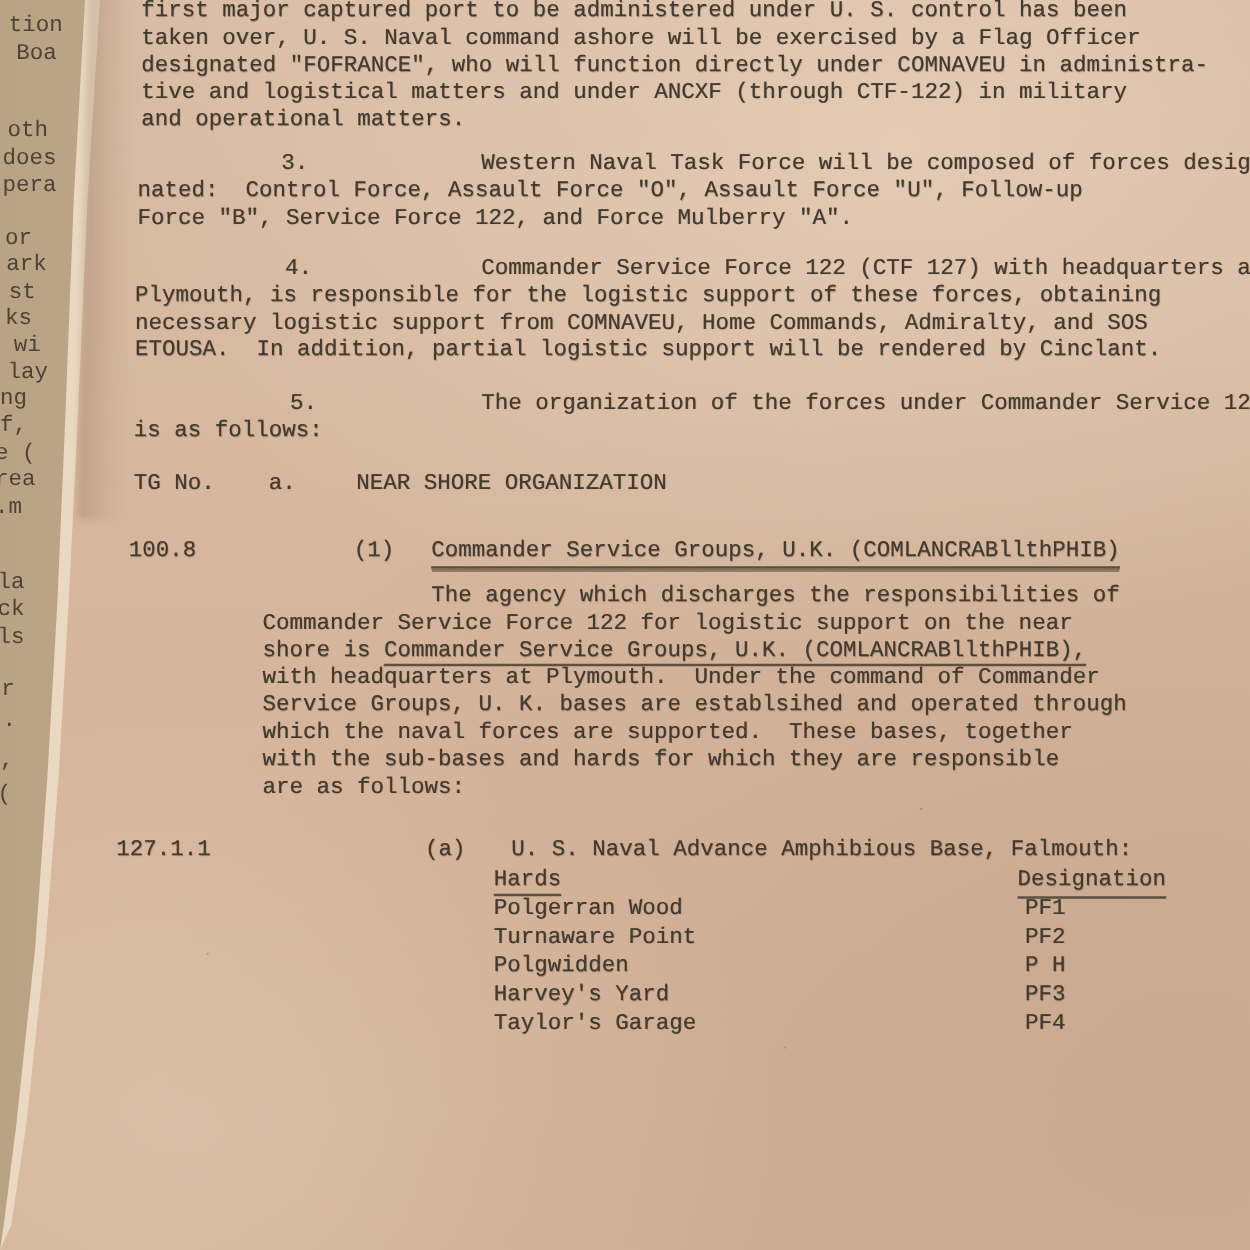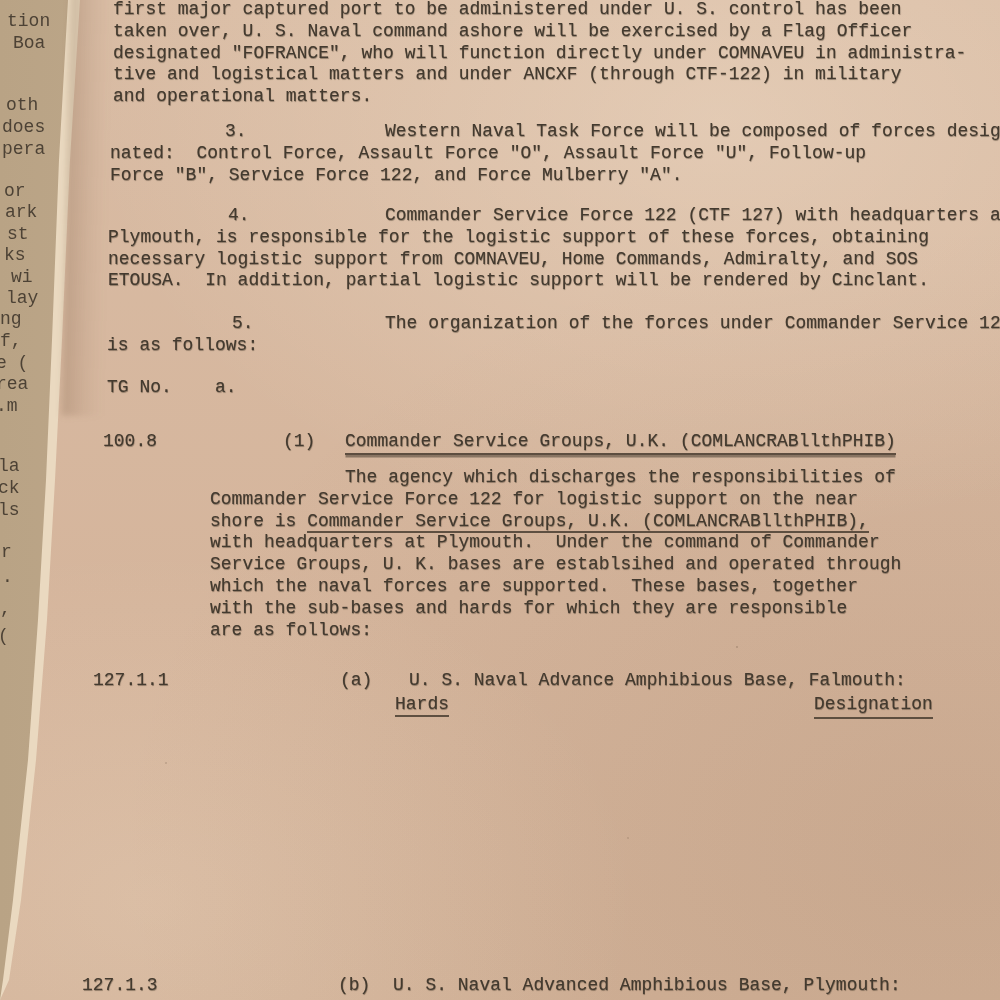--- a/index.html
+++ b/index.html
@@ -157,20 +157,21 @@
     <span class="pnum">5.</span>
     <div class="lines">
         <div class="ln">The organization of the forces under Commander Service 122</div>
         <div class="ln">is as follows:</div>
       </div>
   </div>
 
   <div class="block tg">
     <span class="c1">TG No.</span>
     <span class="c2">a.</span>
+    <span class="c3">NEAR SHORE ORGANIZATION</span>
   </div>
 
   <div class="block s1">
     <span class="sid">100.8</span>
     <span class="smk">(1)</span>
     <span class="shead u2">Commander Service Groups, U.K. (COMLANCRABllthPHIB)</span>
   </div>
 
   <div class="block agency">
     <div class="lines">
@@ -189,23 +190,24 @@
     <span class="sid">127.1.1</span>
     <span class="smk">(a)</span>
     <span class="stitle">U. S. Naval Advance Amphibious Base, Falmouth:</span>
   </div>
 
   <div class="block hards">
     <div class="thead">
       <span class="th1 u">Hards</span>
       <span class="th2 u">Designation</span>
     </div>
-  </div>
-
-
-  <div class="block s13">
-    <span class="sid">127.1.3</span>
-    <span class="smk">(b)</span>
-    <span class="stitle">U. S. Naval Advanced Amphibious Base, Plymouth:</span>
-    <span class="partial">Hards</span>
-  </div>
+    <div class="lines">
+        <div class="ln">Polgerran Wood<span class="des">PF1</span></div>
+        <div class="ln">Turnaware Point<span class="des">PF2</span></div>
+        <div class="ln">Polgwidden<span class="des">P H</span></div>
+        <div class="ln">Harvey's Yard<span class="des">PF3</span></div>
+        <div class="ln">Taylor's Garage<span class="des">PF4</span></div>
+      </div>
+  </div>
+
+
 
 </div>
 
 </body></html>

